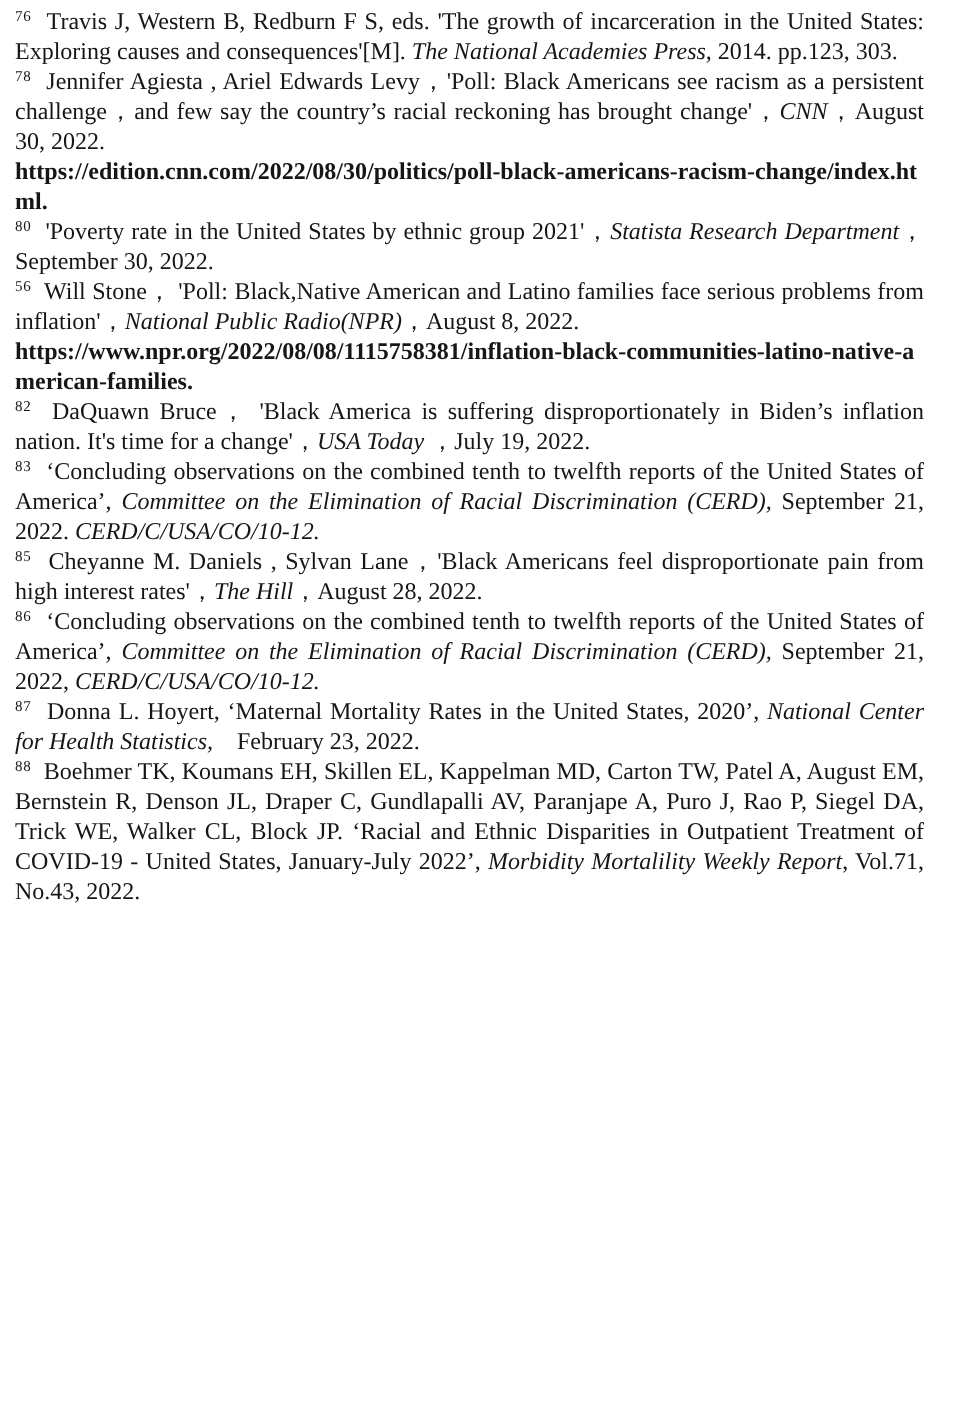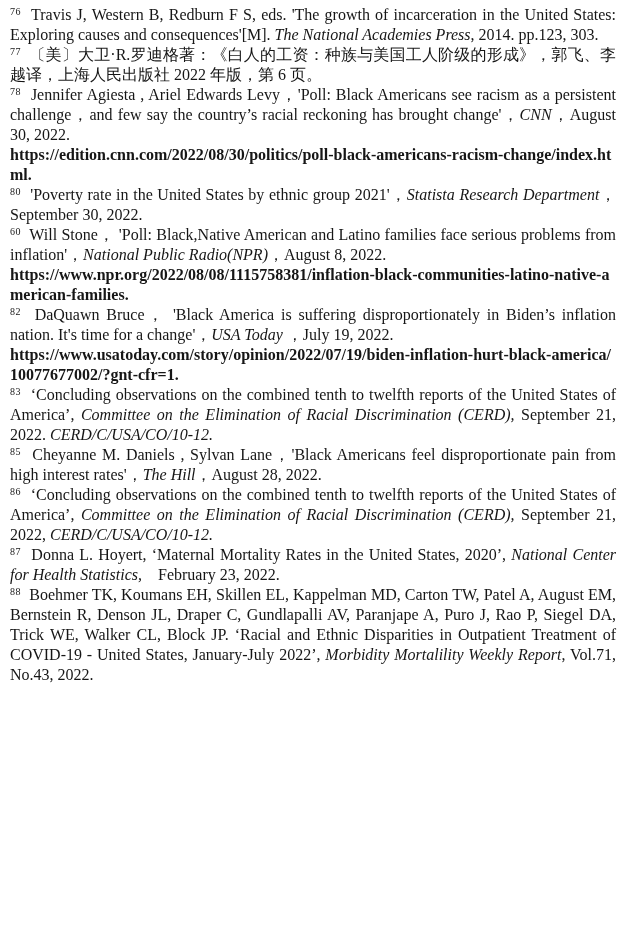--- a/index.html
+++ b/index.html
@@ -43,24 +43,23 @@
     text-align: justify;
     font-weight: bold;
   }
 </style>
 </head>
 <body>
 
 <div class="page">
   <div id="footnotes">
       <div class="footnote"><span class="fn-num">76</span>&nbsp; <span>Travis J, Western B, Redburn F S, eds. 'The growth of incarceration in the United States: Exploring causes and consequences'[M]. </span><span class="it">The National Academies Press</span><span>, 2014. pp.123, 303.</span></div>
-      <div class="footnote"><span class="fn-num">77</span>&nbsp; <span>〔美〕大卫·R.罗迪格著：《白人的工资：种族与美国工人阶级的形成》，郭飞、李越译，上海人民出版社 2022 年版，第 6 页。</span></div>
       <div class="footnote"><span class="fn-num">78</span>&nbsp; <span>Jennifer Agiesta , Ariel Edwards Levy，'Poll: Black Americans see racism as a persistent challenge，and few say the country’s racial reckoning has brought change'，</span><span class="it">CNN</span><span>，August 30, 2022.</span><span class="url">https://edition.cnn.com/2022/08/30/politics/poll-black-americans-racism-change/index.html.</span></div>
       <div class="footnote"><span class="fn-num">80</span>&nbsp; <span>'Poverty rate in the United States by ethnic group 2021'，</span><span class="it">Statista Research Department</span><span>，September 30, 2022.</span></div>
-      <div class="footnote"><span class="fn-num">60</span>&nbsp; <span>Will Stone， 'Poll: Black,Native American and Latino families face serious problems from inflation'，</span><span class="it">National Public Radio(NPR)</span><span>，August 8, 2022.</span><span class="url">https://www.npr.org/2022/08/08/1115758381/inflation-black-communities-latino-native-american-families.</span></div>
-      <div class="footnote"><span class="fn-num">82</span>&nbsp; <span>DaQuawn Bruce， 'Black America is suffering disproportionately in Biden’s inflation nation. It's time for a change'，</span><span class="it">USA Today</span><span> ，July 19, 2022.</span><span class="url">https://www.usatoday.com/story/opinion/2022/07/19/biden-inflation-hurt-black-america/10077677002/?gnt-cfr=1.</span></div>
+      <div class="footnote"><span class="fn-num">56</span>&nbsp; <span>Will Stone， 'Poll: Black,Native American and Latino families face serious problems from inflation'，</span><span class="it">National Public Radio(NPR)</span><span>，August 8, 2022.</span><span class="url">https://www.npr.org/2022/08/08/1115758381/inflation-black-communities-latino-native-american-families.</span></div>
+      <div class="footnote"><span class="fn-num">82</span>&nbsp; <span>DaQuawn Bruce， 'Black America is suffering disproportionately in Biden’s inflation nation. It's time for a change'，</span><span class="it">USA Today</span><span> ，July 19, 2022.</span></div>
       <div class="footnote"><span class="fn-num">83</span>&nbsp; <span>‘Concluding observations on the combined tenth to twelfth reports of the United States of America’, </span><span class="it">Committee on the Elimination of Racial Discrimination (CERD),</span><span> September 21, 2022. </span><span class="it">CERD/C/USA/CO/10-12.</span></div>
       <div class="footnote"><span class="fn-num">85</span>&nbsp; <span>Cheyanne M. Daniels , Sylvan Lane，'Black Americans feel disproportionate pain from high interest rates'，</span><span class="it">The Hill</span><span>，August 28, 2022.</span></div>
       <div class="footnote"><span class="fn-num">86</span>&nbsp; <span>‘Concluding observations on the combined tenth to twelfth reports of the United States of America’, </span><span class="it">Committee on the Elimination of Racial Discrimination (CERD),</span><span> September 21, 2022, </span><span class="it">CERD/C/USA/CO/10-12.</span></div>
       <div class="footnote"><span class="fn-num">87</span>&nbsp; <span>Donna L. Hoyert, ‘Maternal Mortality Rates in the United States, 2020’, </span><span class="it">National Center for Health Statistics,</span><span>　February 23, 2022.</span></div>
       <div class="footnote"><span class="fn-num">88</span>&nbsp; <span>Boehmer TK, Koumans EH, Skillen EL, Kappelman MD, Carton TW, Patel A, August EM, Bernstein R, Denson JL, Draper C, Gundlapalli AV, Paranjape A, Puro J, Rao P, Siegel DA, Trick WE, Walker CL, Block JP. ‘Racial and Ethnic Disparities in Outpatient Treatment of COVID-19 - United States, January-July 2022’, </span><span class="it">Morbidity Mortalility Weekly Report</span><span>, Vol.71, No.43, 2022.</span></div>
     </div>
 </div>
 
 </body></html>

